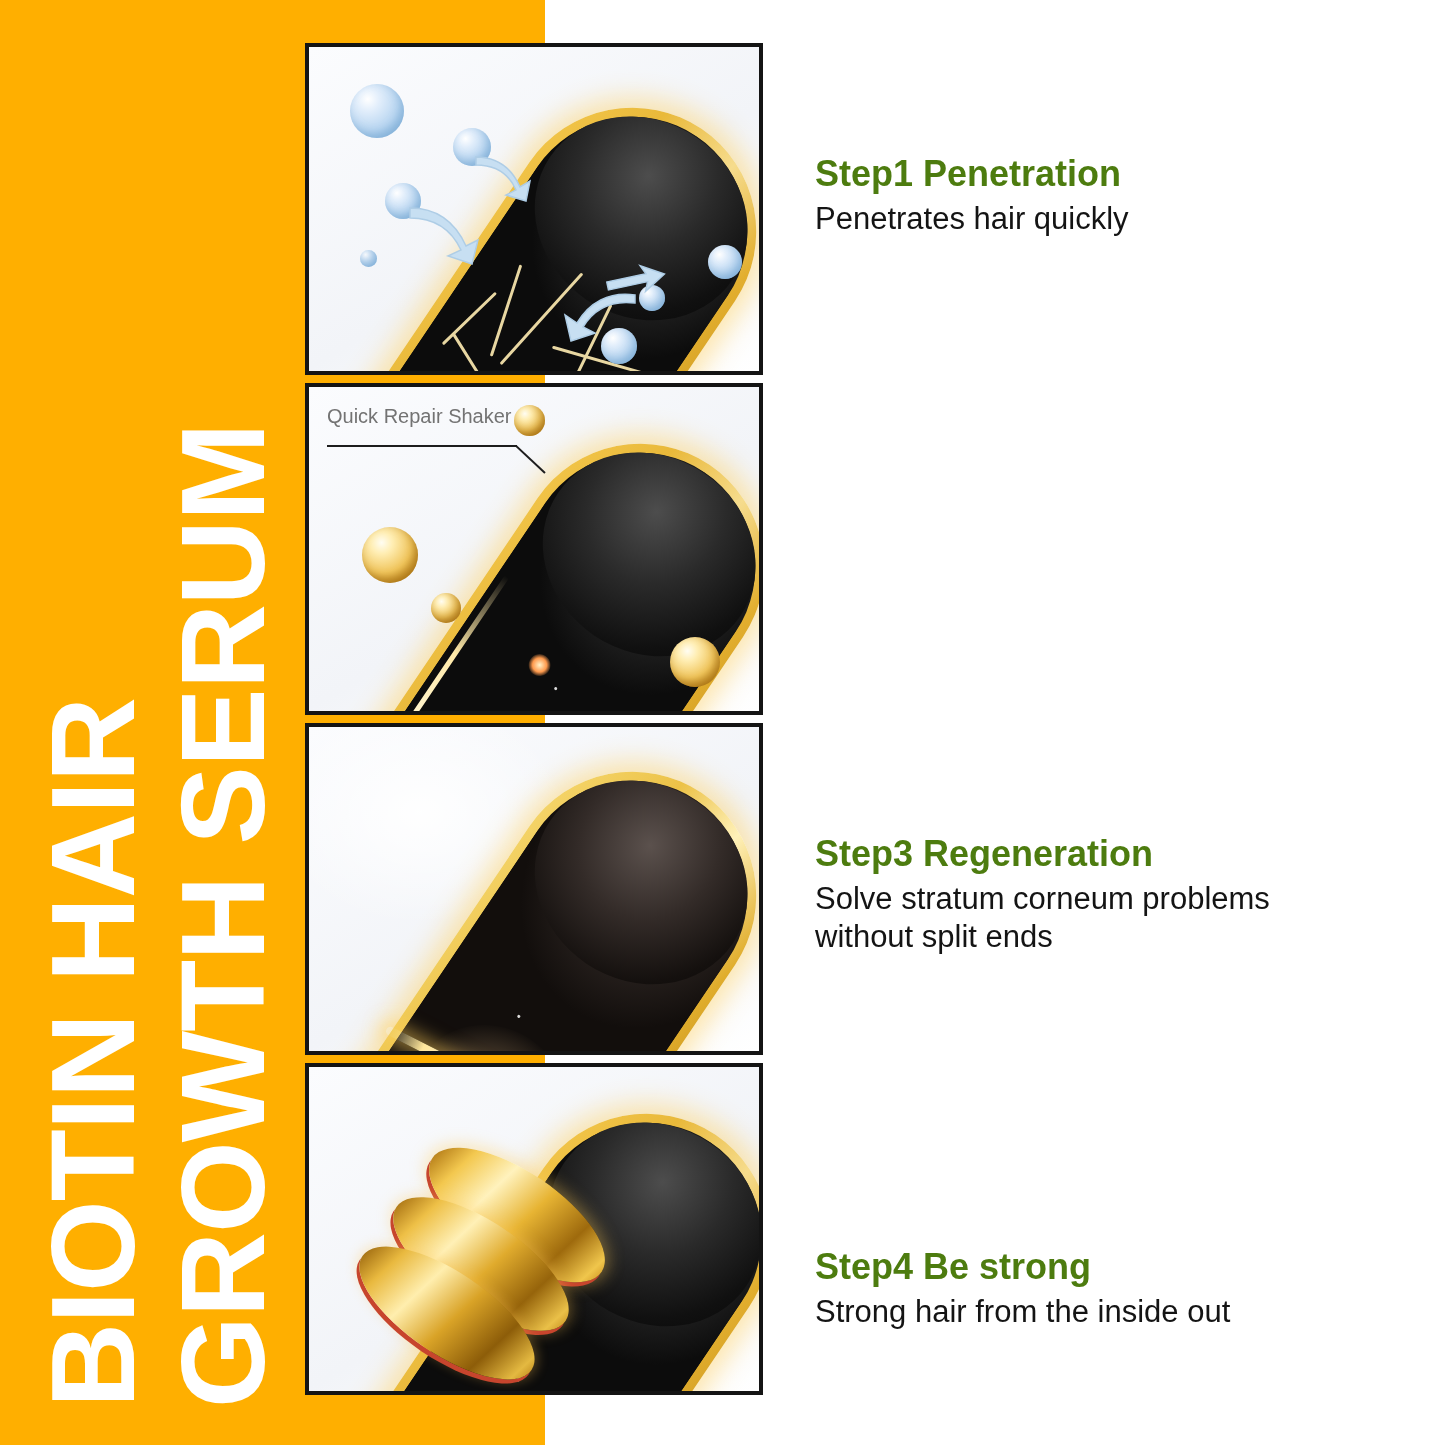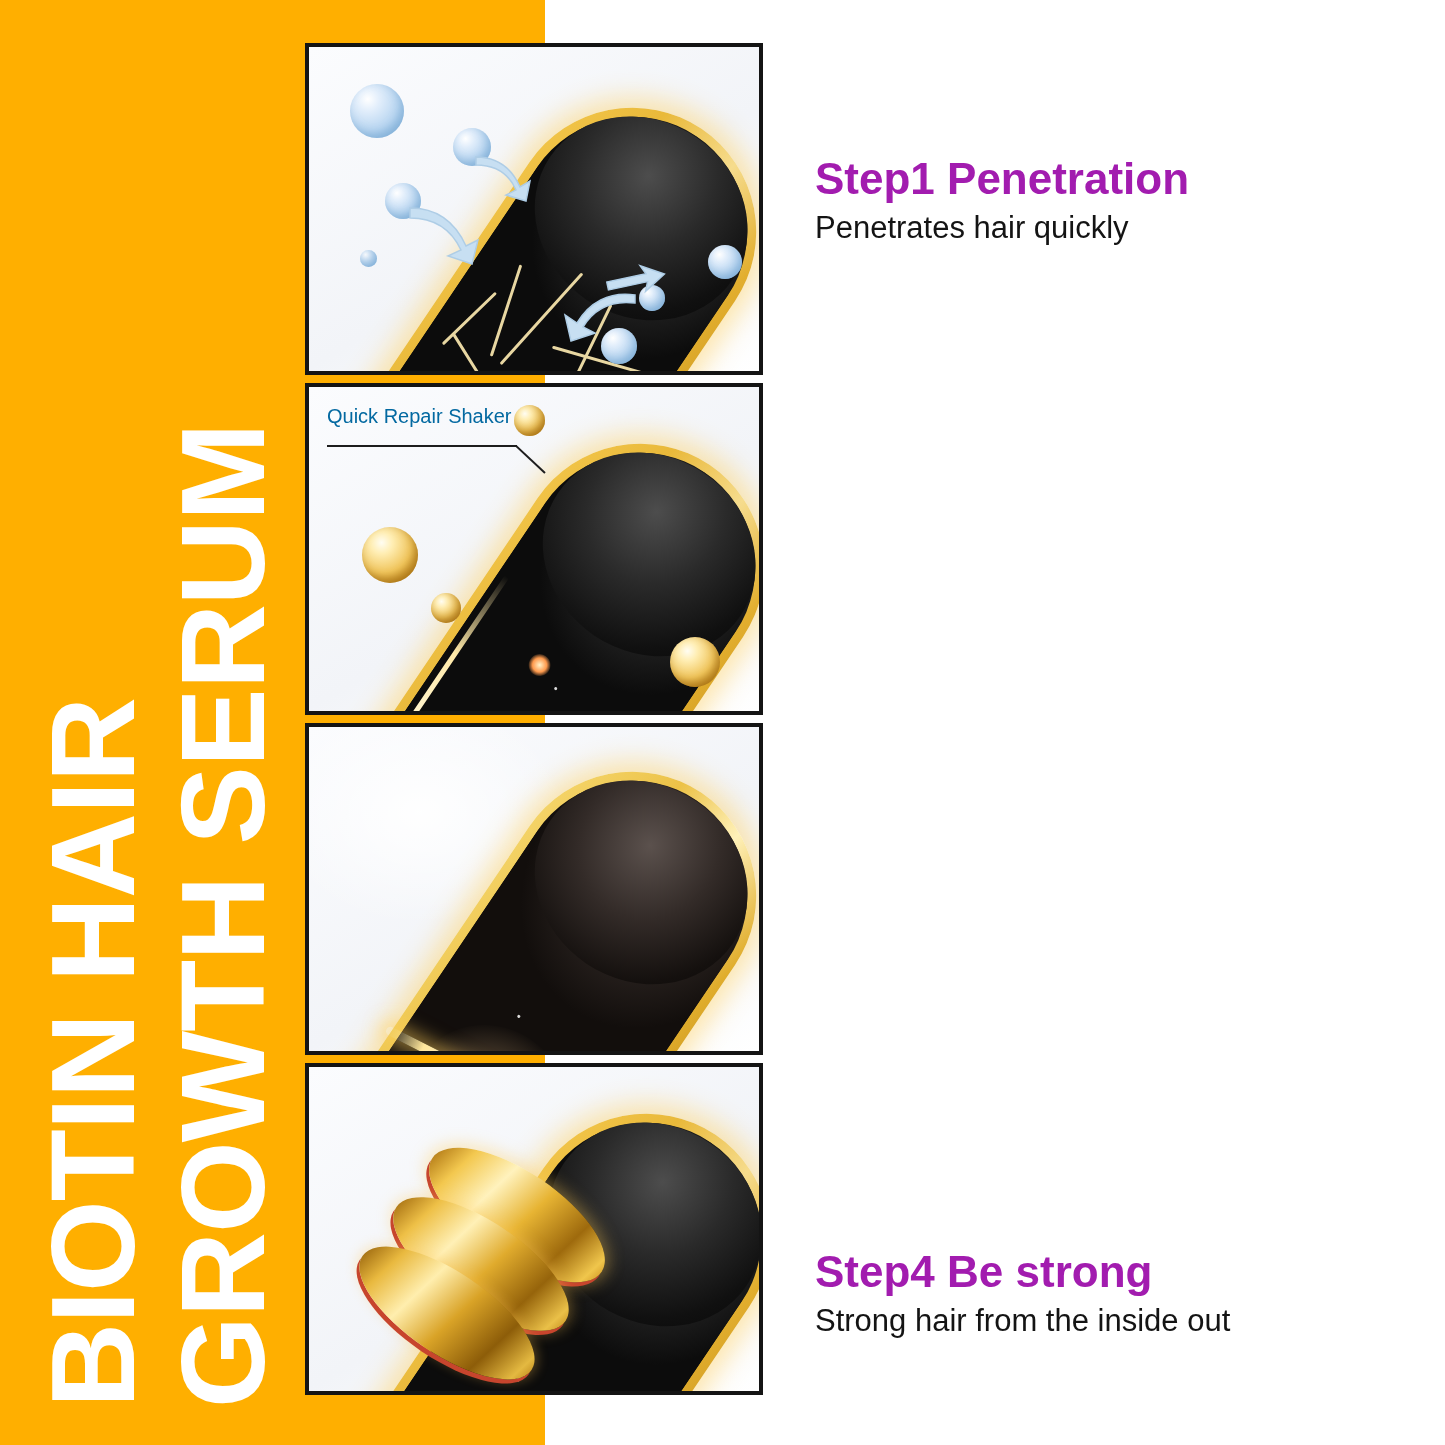--- a/index.html
+++ b/index.html
@@ -88,36 +88,36 @@
     position:absolute;border-radius:50%;
     background:radial-gradient(circle at 35% 28%, #fffdf2 0%, #ffeeb4 20%, #f0c55c 55%, #c98f1e 80%, #8a5d10 100%);
     box-shadow:inset -3px -4px 9px rgba(150,100,20,.55);
   }
   .arrow{position:absolute;}
   .arrow svg{display:block;}
 
   
   .callout-label{
     position:absolute;left:18px;top:18px;
-    font-size:20px;color:#0369a1;
+    font-size:20px;color:#737373;
     font-family:"Liberation Sans", sans-serif;
     white-space:nowrap;
   }
   .callout-line{position:absolute;left:18px;top:48px;height:2px;background:#1d1d1d;}
   .callout-diag{position:absolute;}
   .sparkle{position:absolute;width:3px;height:3px;border-radius:50%;background:rgba(255,255,255,.85);}
 
   
   .steps{position:absolute;left:815px;top:0;width:600px;height:1445px;}
   .step{position:absolute;left:0;width:600px;}
   .step-title{
-    color:#a21caf;
+    color:#4d7c0f;
     font-family:"Liberation Sans", sans-serif;
     font-weight:bold;
-    font-size:44px;
+    font-size:36px;
     line-height:1.08;
     white-space:nowrap;
     margin:0 0 6px 0;
   }
   .step-desc{
     color:#141414;
     font-family:"Liberation Sans", sans-serif;
     font-size:31px;
     line-height:1.24;
     margin:0;
@@ -253,20 +253,25 @@
   <div class="steps">
 
     <div class="step s1">
       <p class="step-title">Step1 Penetration</p>
       <p class="step-desc">Penetrates hair quickly</p>
     </div>
 
     <div class="step s2">
     </div>
 
+    <div class="step s3">
+      <p class="step-title">Step3 Regeneration</p>
+      <p class="step-desc" style="white-space:pre-line;">Solve stratum corneum problems
+without split ends</p>
+    </div>
 
     <div class="step s4">
       <p class="step-title">Step4 Be strong</p>
       <p class="step-desc">Strong hair from the inside out</p>
     </div>
 
   </div>
 
 </div>
 

